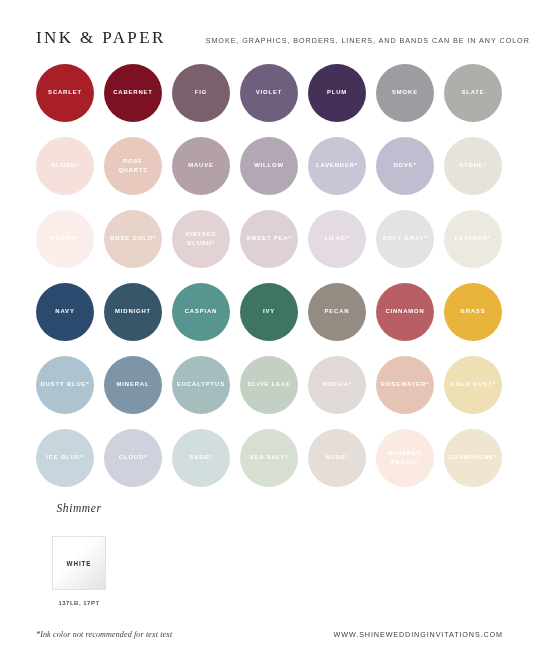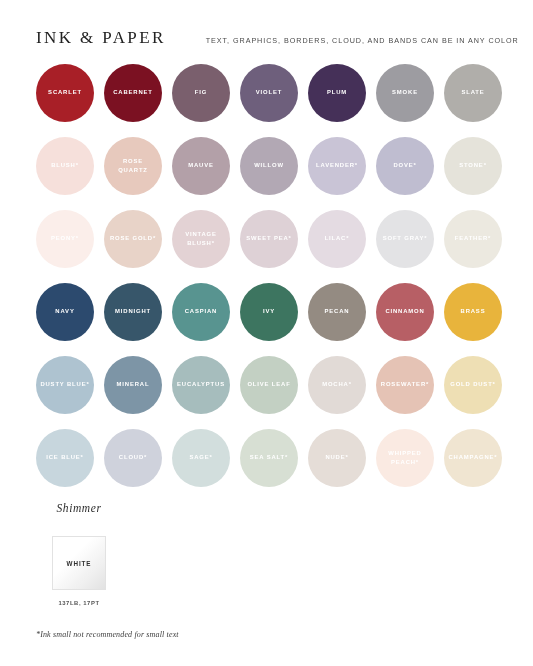--- a/index.html
+++ b/index.html
@@ -155,21 +155,21 @@
     font-size: 7.2px;
     letter-spacing: 0.9px;
     color: #3d3d3d;
   }
 </style>
 </head>
 <body>
 
 <div class="header">
   <div class="brand-title">INK &amp; PAPER</div>
-  <div class="brand-tagline">TEXT, GRAPHICS, BORDERS, CLOUD, AND BANDS CAN BE IN ANY COLOR</div>
+  <div class="brand-tagline">SMOKE, GRAPHICS, BORDERS, LINERS, AND BANDS CAN BE IN ANY COLOR</div>
 </div>
 
 <div class="swatch-grid">
     <div class="swatch-row">
       <div class="swatch" style="background: rgb(168, 31, 39);">
         <span class="swatch-label">SCARLET</span>
       </div>
       <div class="swatch" style="background: rgb(123, 17, 34);">
         <span class="swatch-label">CABERNET</span>
       </div>
@@ -314,14 +314,15 @@
           <div class="paper-chip shimmer">
             <span class="paper-chip-label">WHITE</span>
           </div>
           <div class="paper-weight">137LB, 17PT</div>
         </div>
       </div>
     </div>
   </div>
 
 <div class="footer">
-  <div class="footer-note">*Ink small not recommended for small text</div>
+  <div class="footer-note">*Ink color not recommended for text text</div>
+  <div class="footer-url">WWW.SHINEWEDDINGINVITATIONS.COM</div>
 </div>
 
 </body></html>

